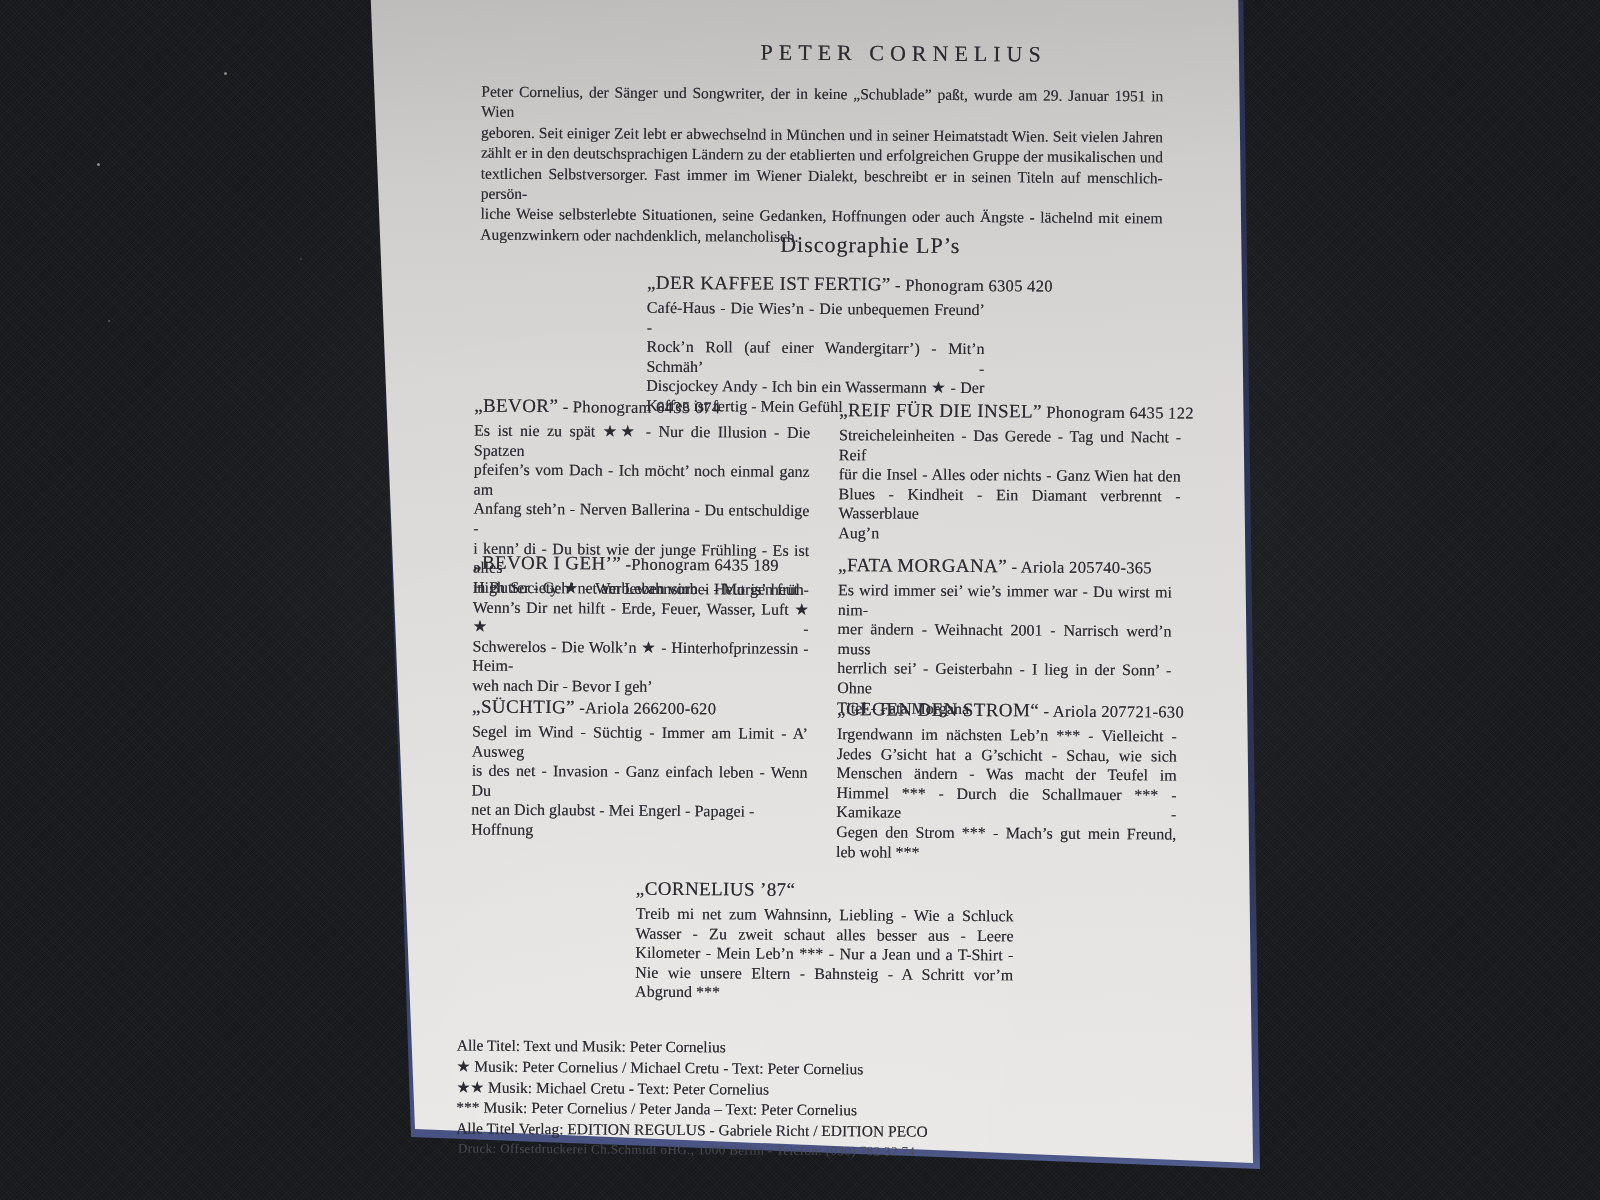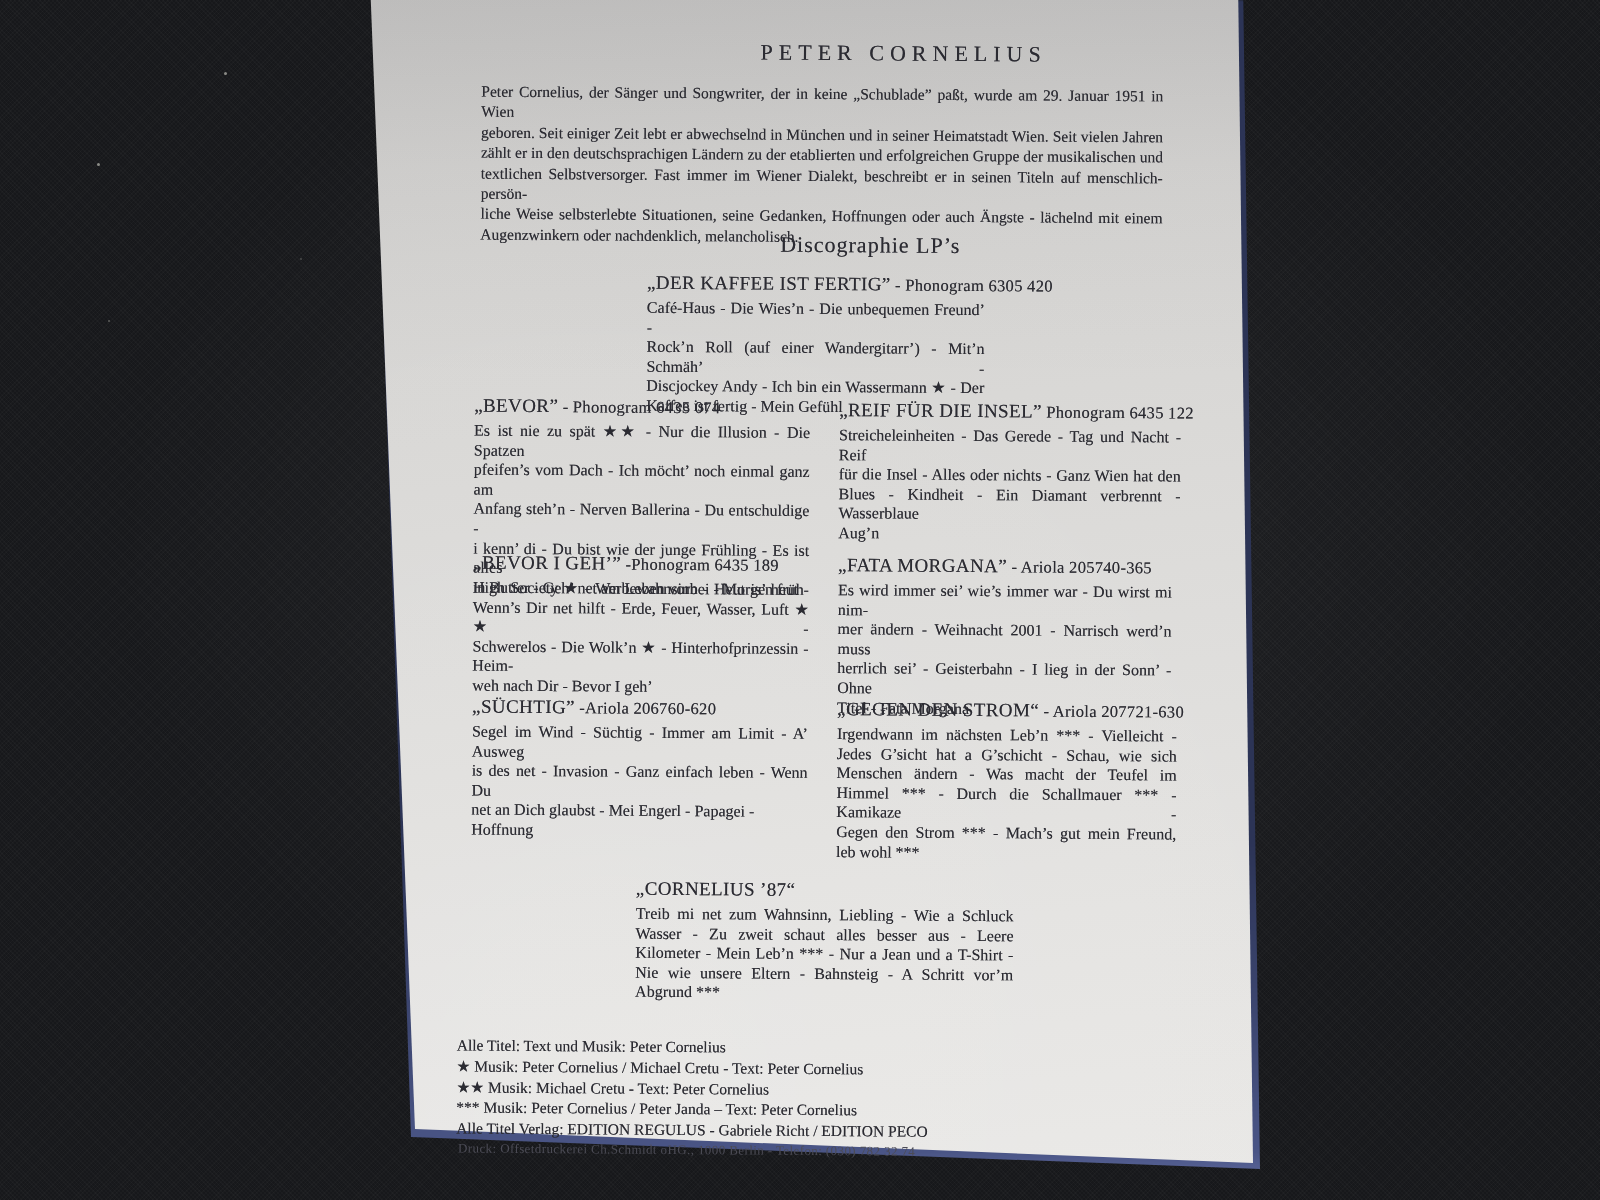--- a/index.html
+++ b/index.html
@@ -148,21 +148,21 @@
       <div class="tracks">
           <div class="tline j">Es wird immer sei’ wie’s immer war - Du wirst mi nim-</div>
           <div class="tline j">mer ändern - Weihnacht 2001 - Narrisch werd’n muss</div>
           <div class="tline j">herrlich sei’ - Geisterbahn - I lieg in der Sonn’ - Ohne</div>
           <div class="tline">Titel - Fata Morgana</div>
         </div>
     </div>
 
     <div class="album a5">
       <div class="album-title-line">
-        <span class="atitle">„SÜCHTIG”</span><span class="alabel"> -Ariola 206760-620</span>
+        <span class="atitle">„SÜCHTIG”</span><span class="alabel"> -Ariola 266200-620</span>
       </div>
       <div class="tracks">
           <div class="tline j">Segel im Wind - Süchtig - Immer am Limit - A’ Ausweg</div>
           <div class="tline j">is des net - Invasion - Ganz einfach leben - Wenn Du</div>
           <div class="tline">net an Dich glaubst - Mei Engerl - Papagei - Hoffnung</div>
         </div>
     </div>
 
     <div class="album a6">
       <div class="album-title-line">

